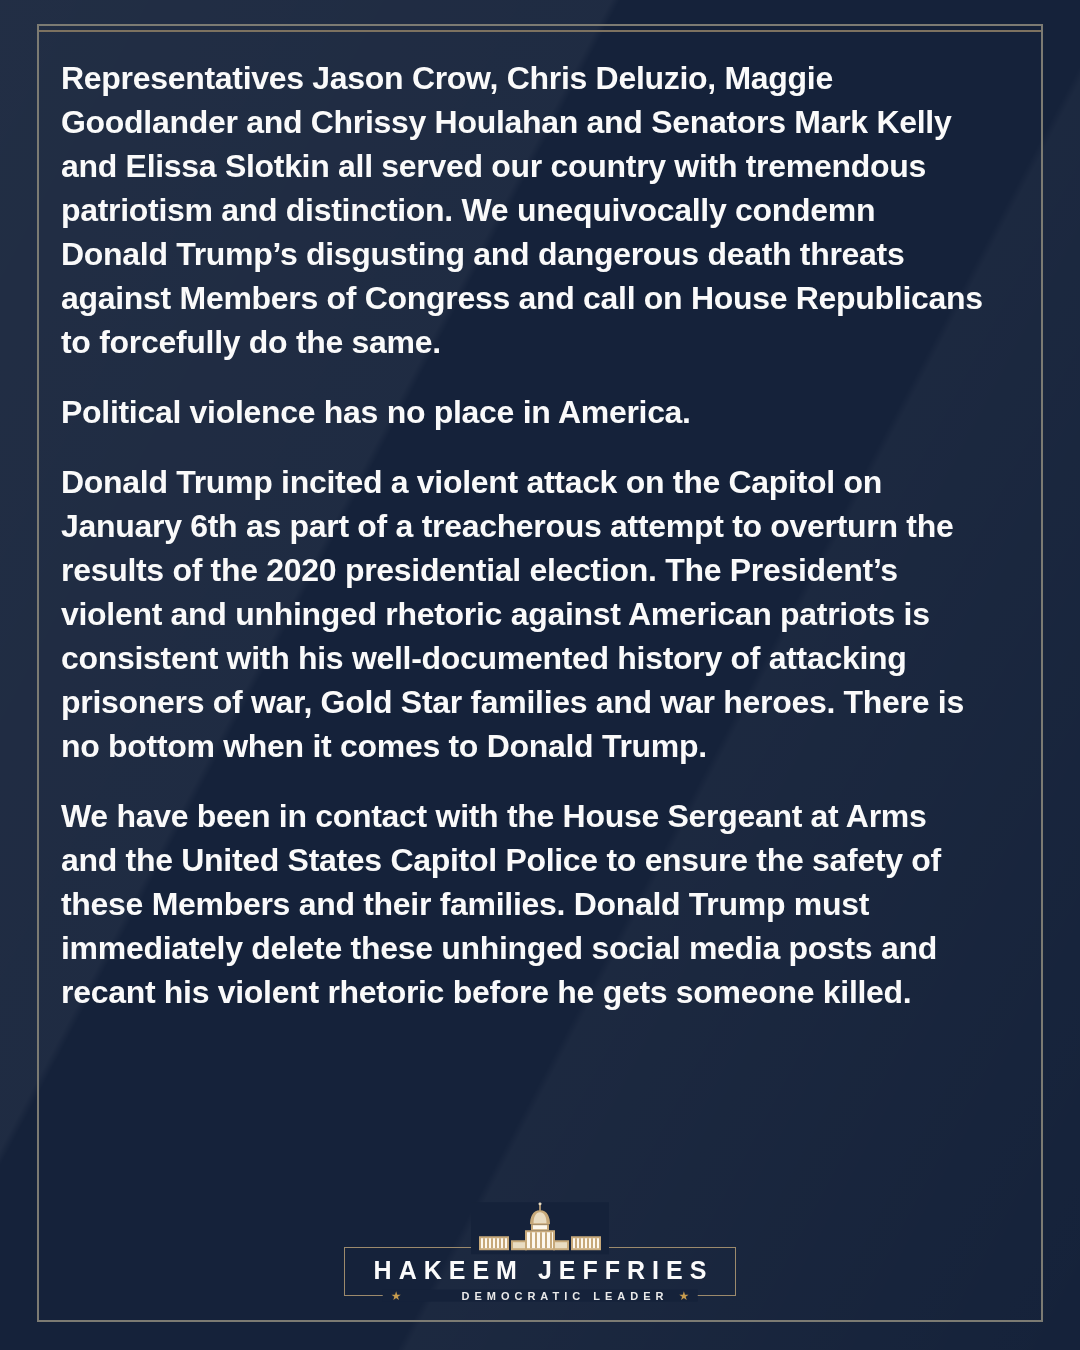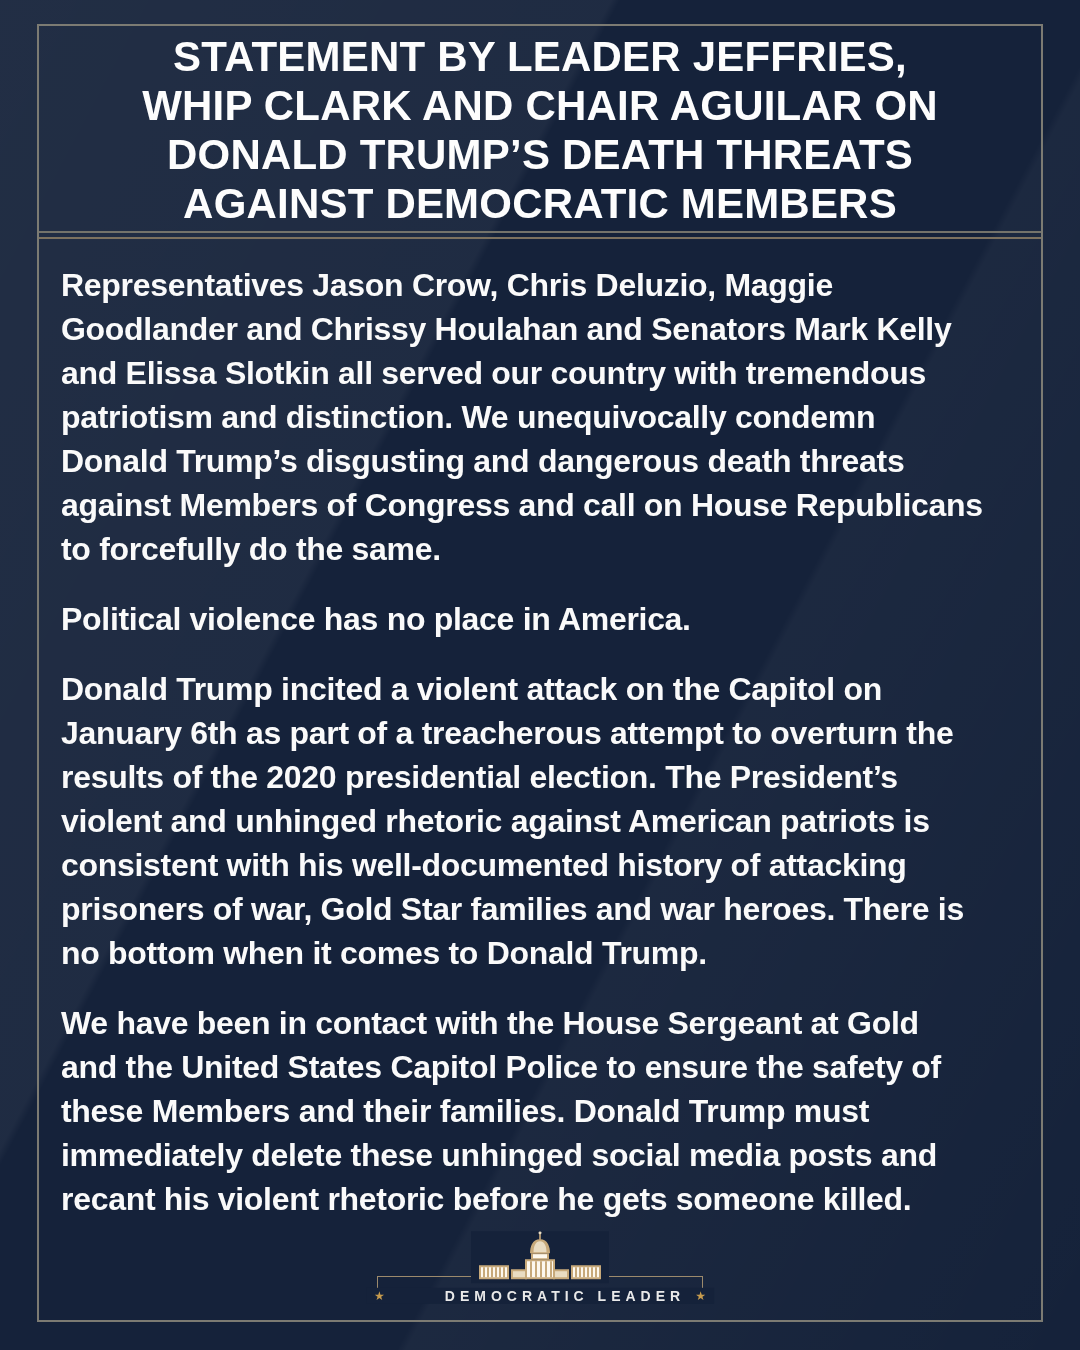--- a/index.html
+++ b/index.html
@@ -118,56 +118,50 @@
     gap: 10px;
     white-space: nowrap;
   }
   .logo-star {
     color: #c79c4e;
     font-size: 12px;
     line-height: 12px;
   }
   .logo-subtitle {
     color: #e9e9e9;
-    font-size: 14px;
+    font-size: 11px;
     font-weight: bold;
     letter-spacing: 5px;
     padding-left: 5px;
     margin-left: 45px;
   }
 </style>
 </head>
 <body>
 
 <div class="frame">
 
-  <div class="header">
-    <div class="header-title">STATEMENT BY LEADER JEFFRIES,
-WHIP CLARK AND CHAIR AGUILAR ON
-DONALD TRUMP’S DEATH THREATS
-AGAINST DEMOCRATIC MEMBERS</div>
-  </div>
 
   <div class="body-section">
     <p class="statement-paragraph">Representatives Jason Crow, Chris Deluzio, Maggie
 Goodlander and Chrissy Houlahan and Senators Mark Kelly
 and Elissa Slotkin all served our country with tremendous
 patriotism and distinction. We unequivocally condemn
 Donald Trump’s disgusting and dangerous death threats
 against Members of Congress and call on House Republicans
 to forcefully do the same.</p>
     <p class="statement-paragraph">Political violence has no place in America.</p>
     <p class="statement-paragraph">Donald Trump incited a violent attack on the Capitol on
 January 6th as part of a treacherous attempt to overturn the
 results of the 2020 presidential election. The President’s
 violent and unhinged rhetoric against American patriots is
 consistent with his well-documented history of attacking
 prisoners of war, Gold Star families and war heroes. There is
 no bottom when it comes to Donald Trump.</p>
-    <p class="statement-paragraph">We have been in contact with the House Sergeant at Gold
+    <p class="statement-paragraph">We have been in contact with the House Sergeant at Arms
 and the United States Capitol Police to ensure the safety of
 these Members and their families. Donald Trump must
 immediately delete these unhinged social media posts and
 recant his violent rhetoric before he gets someone killed.</p>
 
     <div class="footer">
       <div class="logo-box">
 
         <span class="capitol-wrap">
           <svg width="126" height="52" viewBox="0 0 126 52">
@@ -213,20 +207,21 @@
             <rect x="56" y="23" width="14" height="4" fill="#fdf8ee"></rect>
 
             <path d="M63 8 C55 8 53 16 53 22 L73 22 C73 16 71 8 63 8 Z" fill="#c7a97a"></path>
             <path d="M63 10 C58 10 56.5 16 56.5 21 L69.5 21 C69.5 16 68 10 63 10 Z" fill="#e9dcc2"></path>
 
             <rect x="62.2" y="1.5" width="1.6" height="7" fill="#c7a97a"></rect>
             <circle cx="63" cy="1.5" r="1.5" fill="#e9dcc2"></circle>
           </svg>
         </span>
 
+        <div class="logo-name">HAKEEM JEFFRIES</div>
 
         <div class="logo-subtitle-row">
           <span class="logo-star">★</span>
           <span class="logo-subtitle">DEMOCRATIC LEADER</span>
           <span class="logo-star">★</span>
         </div>
 
       </div>
     </div>
   </div>

